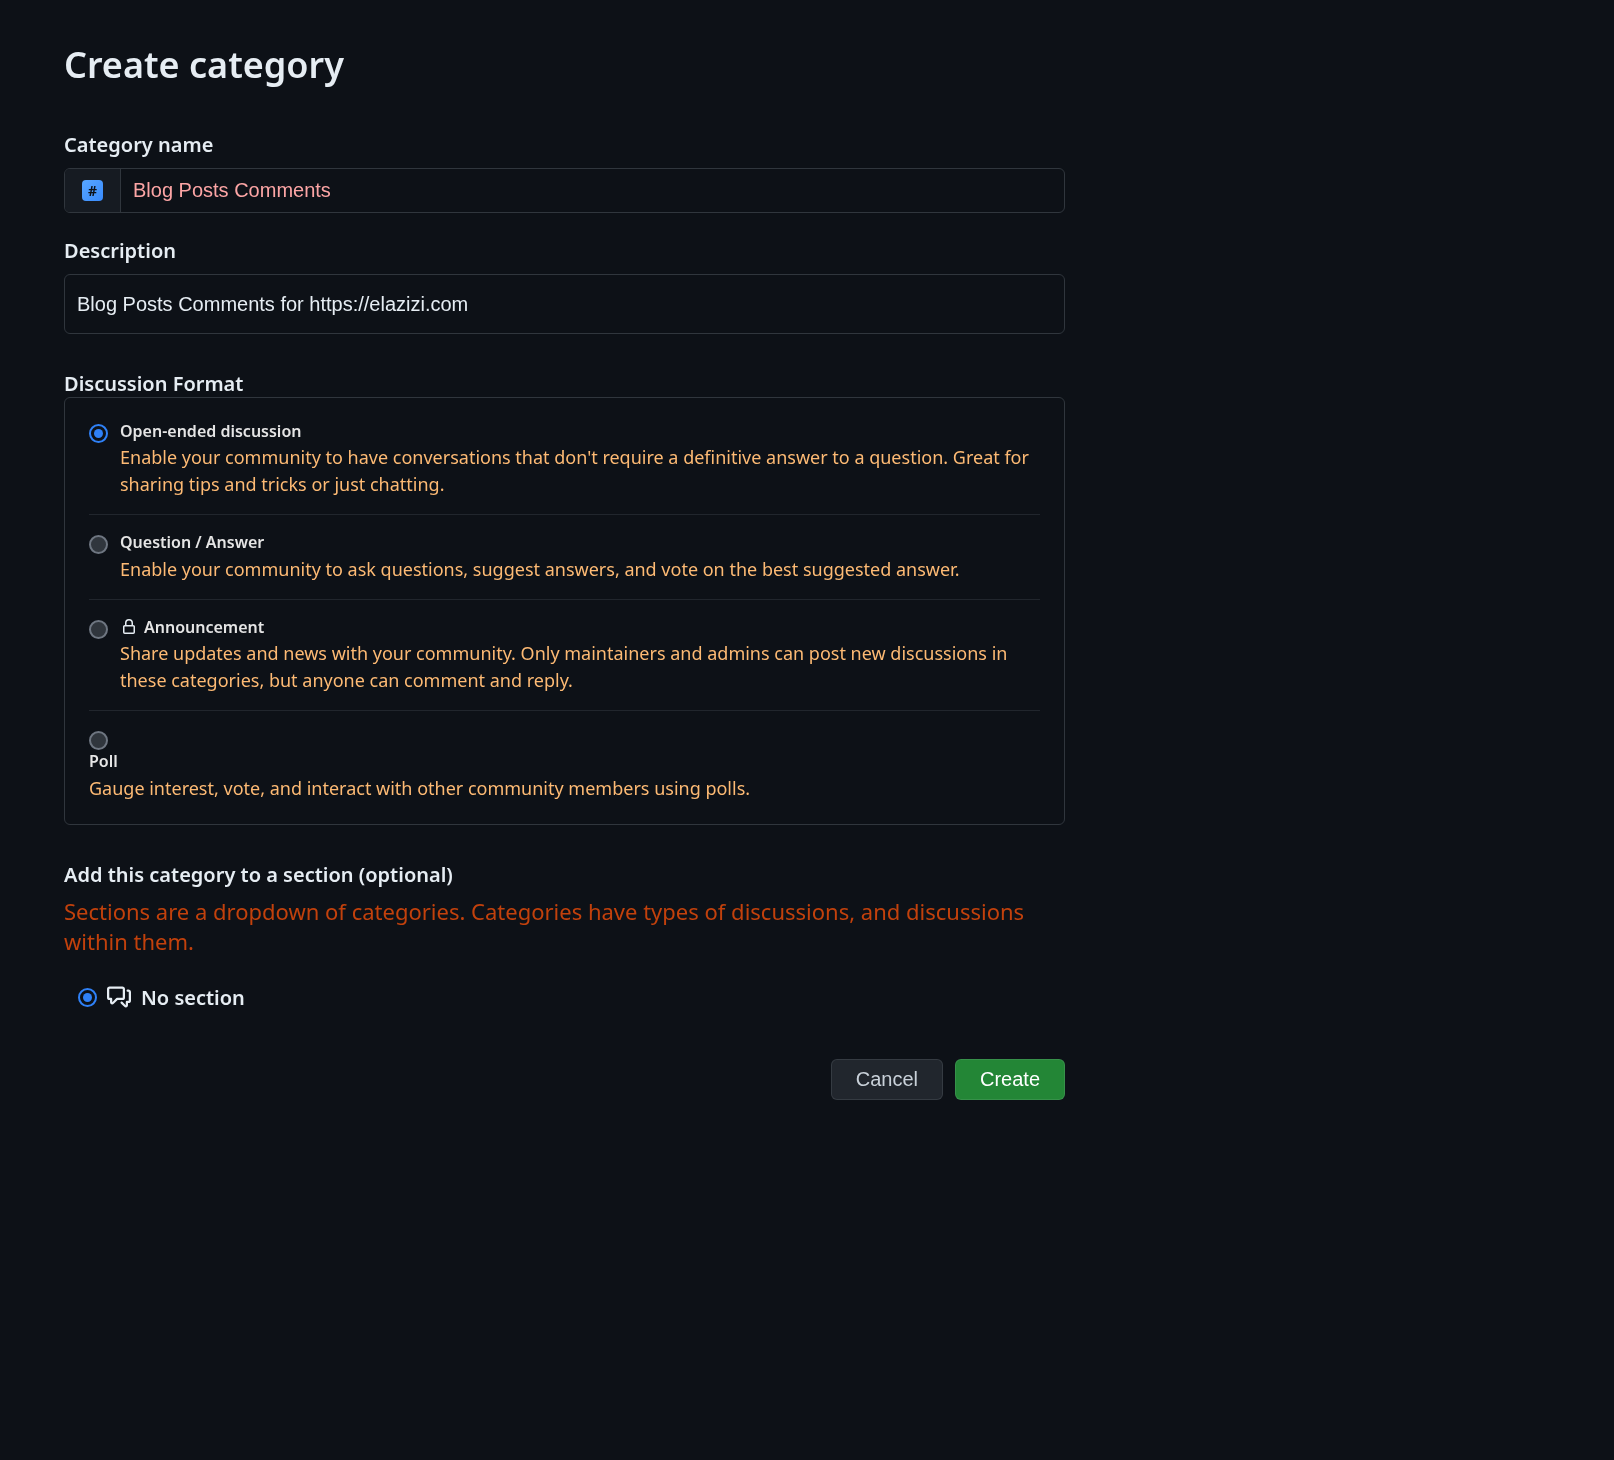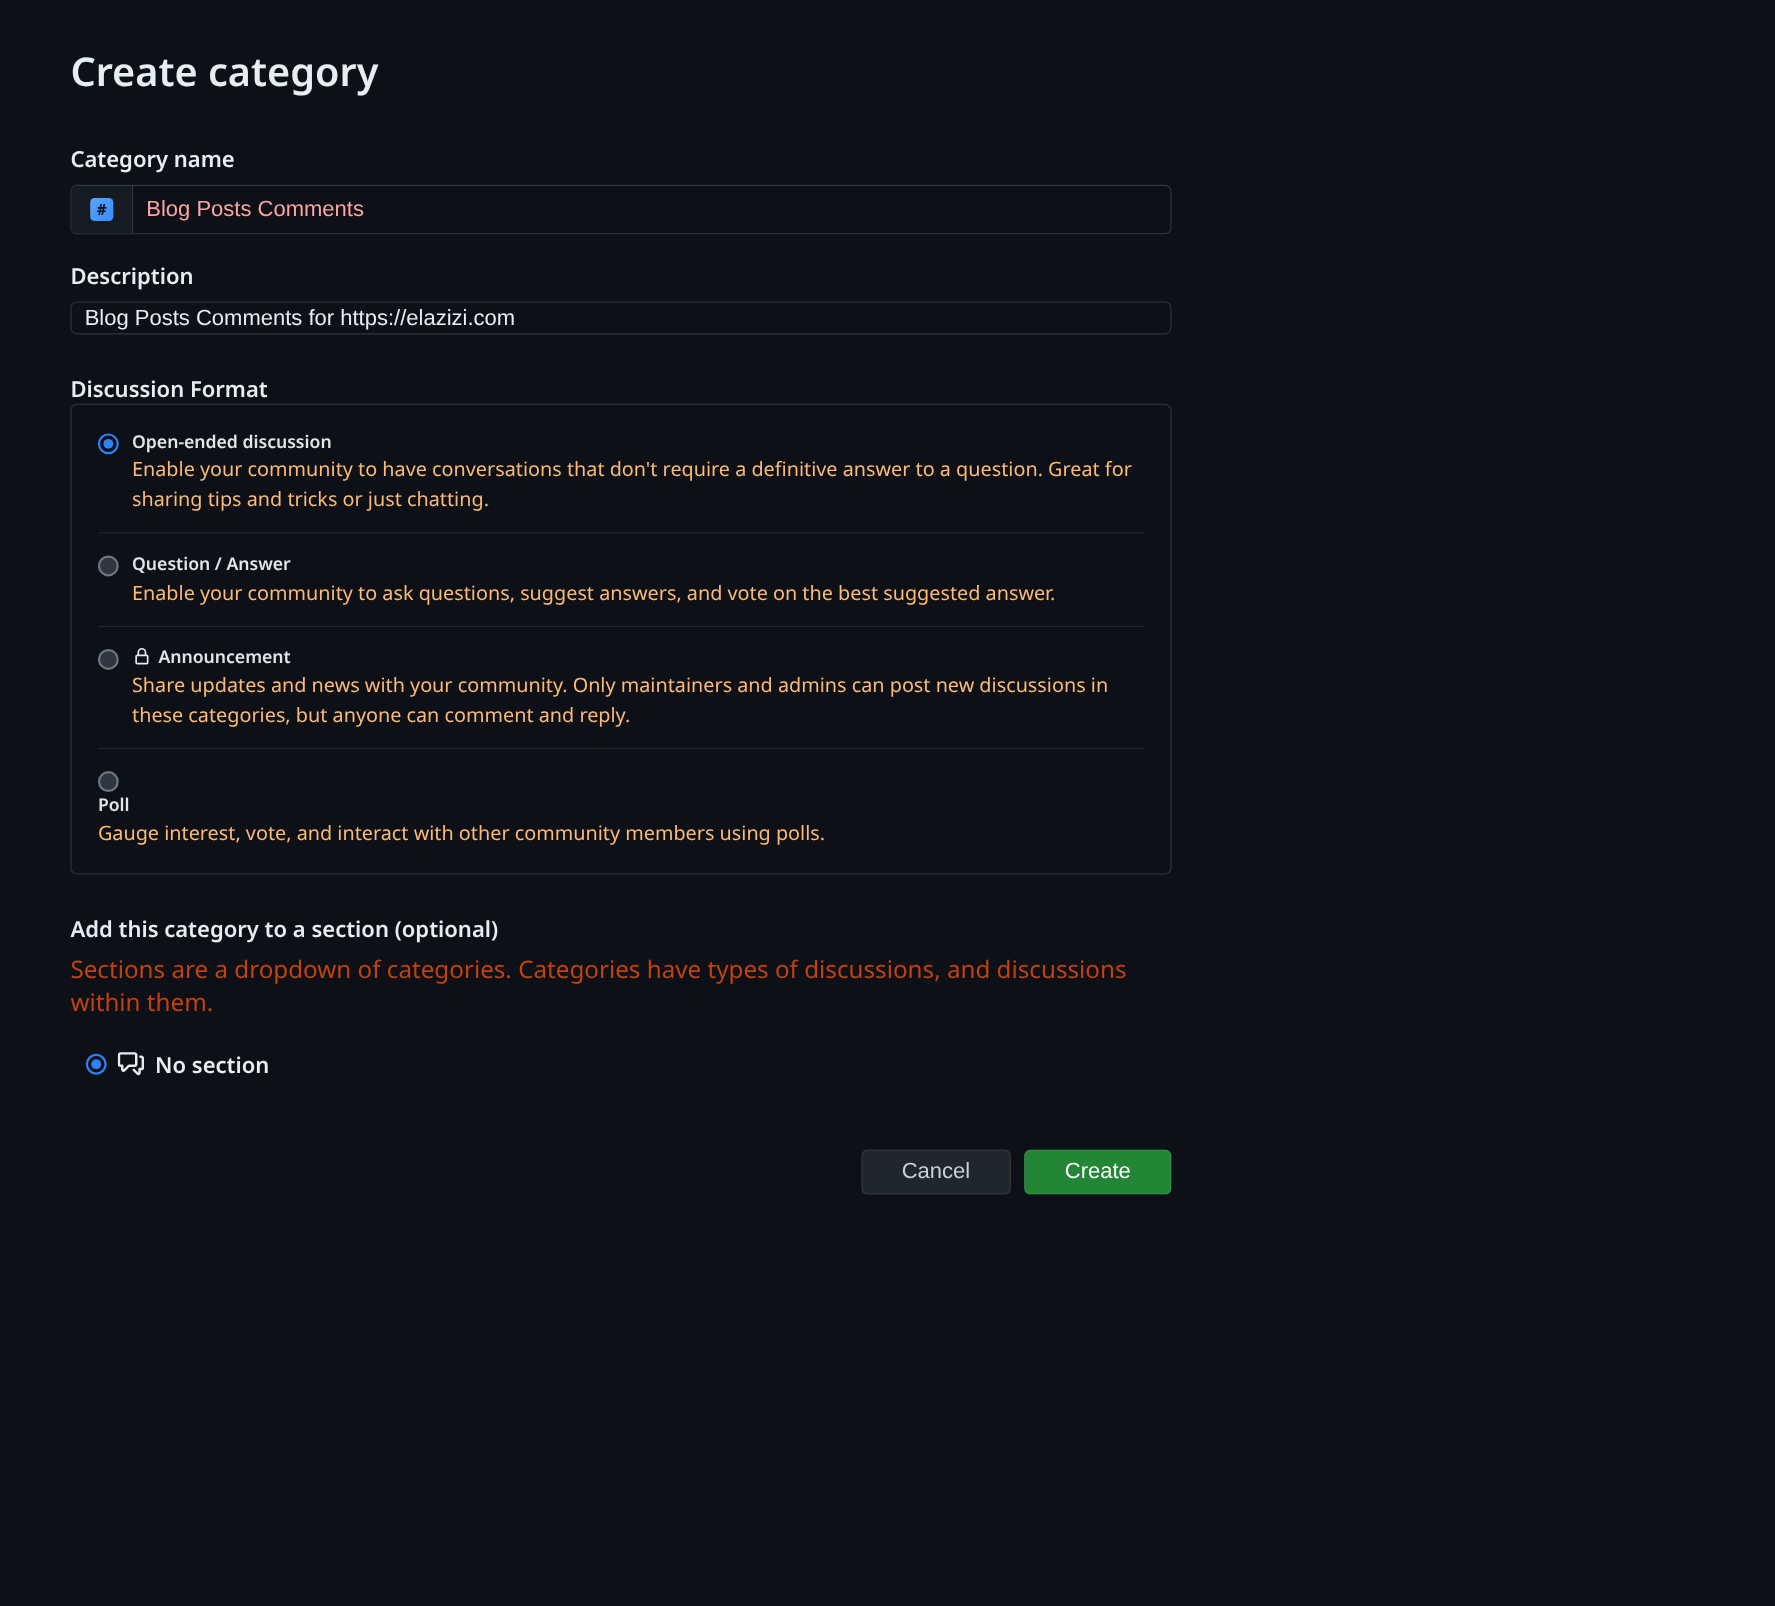--- a/index.html
+++ b/index.html
@@ -65,21 +65,21 @@
       flex: 1;
       background: transparent;
       border: none;
       outline: none;
       padding: 0 12px;
       font-size: 20px;
       color: #fca5a5;
     }
     .desc-input {
       width: 100%;
-      height: 30px;
+      height: 60px;
       background: #0d1117;
       border: 1px solid #30363d;
       border-radius: 6px;
       padding: 0 12px;
       font-size: 20px;
       color: #e6edf3;
       outline: none;
     }
     .format-section {
       margin-top: 36px;
@@ -198,27 +198,26 @@
       height: 24px;
       display: inline-flex;
     }
     .footer {
       display: flex;
       justify-content: flex-end;
       gap: 12px;
       margin-top: 48px;
     }
     .btn {
-      padding: 8px 36px;
+      padding: 8px 24px;
       font-size: 20px;
       font-weight: 500;
       border-radius: 6px;
       cursor: pointer;
       border: 1px solid rgba(240, 246, 252, 0.1);
-      margin-top: 16px;
     }
     .btn-secondary {
       background: #21262d;
       color: #c9d1d9;
     }
     .btn-primary {
       background: #238636;
       color: #fff;
       border-color: rgba(240, 246, 252, 0.1);
     }

